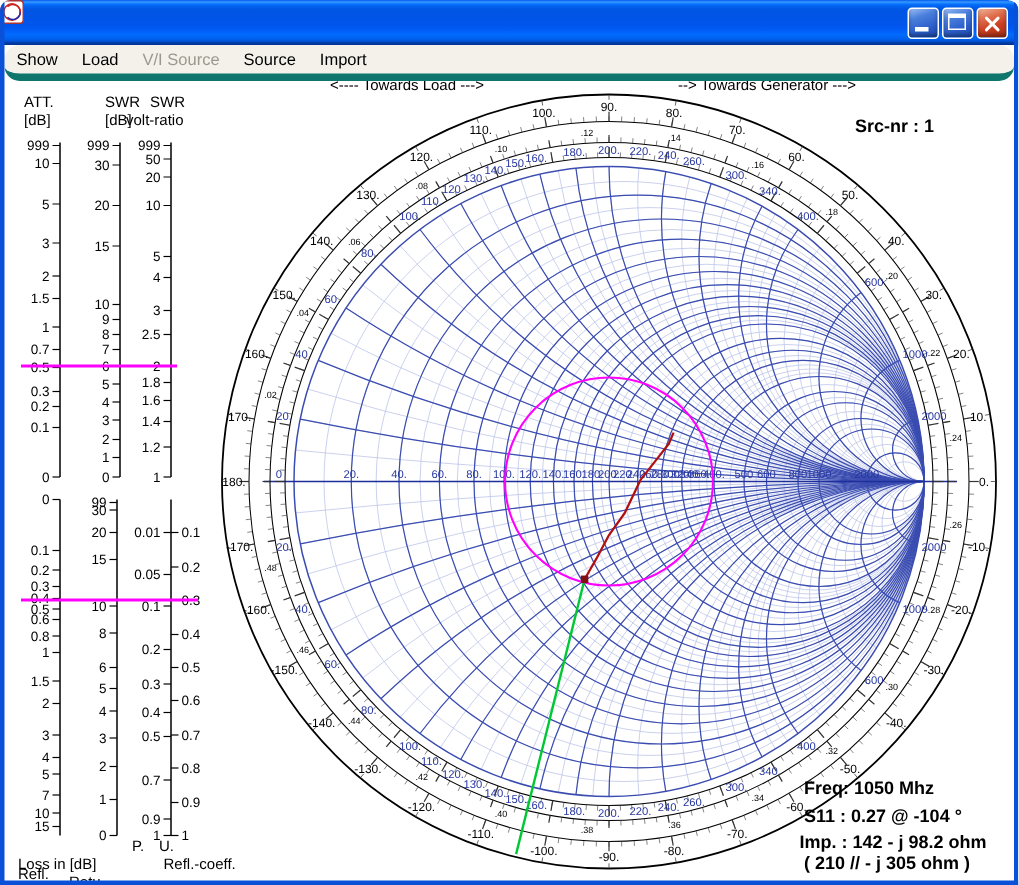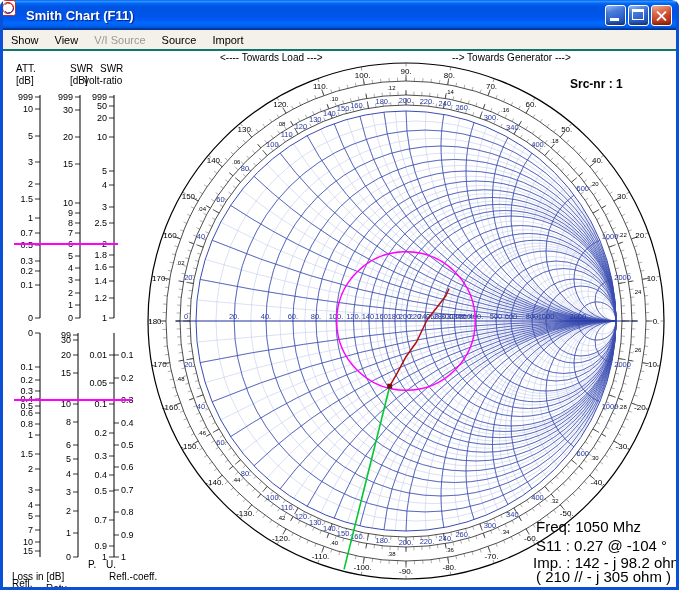--- a/index.html
+++ b/index.html
@@ -22,26 +22,26 @@
   .btn{width:21px;height:21px;border-radius:3px;border:1px solid #fff;box-sizing:border-box;
        position:relative;box-shadow:inset 0 -2px 3px rgba(0,0,0,.35);cursor:default;}
   .btn.bmin,.btn.bmax{background:linear-gradient(160deg,#9cbdf5 0%,#4a7fdc 30%,#2a5cc8 70%,#1c4aae 100%);}
   .btn.bclose{background:linear-gradient(160deg,#f0b49e 0%,#e0704e 30%,#cc4024 60%,#a72c10 100%);}
   .g-min{position:absolute;left:4px;bottom:4px;width:9px;height:3px;background:#fff;}
   .g-max{position:absolute;left:3px;top:3px;width:12px;height:11px;border:1px solid #fff;border-top:3px solid #fff;box-sizing:border-box;}
   .g-x1,.g-x2{position:absolute;left:3px;top:9px;width:13px;height:2px;background:#fff;border-radius:1px;}
   .g-x1{transform:rotate(45deg);} .g-x2{transform:rotate(-45deg);}
   .menubar{
     position:absolute;top:30px;left:3px;right:3px;height:19px;z-index:40;
-    background:#f3f1e9;border-bottom:2px solid #0f766e;display:flex;align-items:center;font-size:11px;color:#000;
+    background:#f3f1e9;border-bottom:5px solid #0f766e;display:flex;align-items:center;font-size:11px;color:#000;border-radius:10px;
   }
   .mi{padding:2px 8px;}
   .mi.disabled{color:#9b998e;}
   .lbl{position:absolute;font-size:10px;color:#000;white-space:nowrap;z-index:20;}
-  .res{font-size:15px;}
+  .res{font-size:12px;font-weight:bold;}
   .srcnr{font-weight:bold;font-size:12px;}
   svg{position:absolute;left:0;top:0;z-index:10;font-family:"Liberation Sans", sans-serif;}
 </style>
 </head>
 <body>
 
 <div class="win">
 
   <svg id="chart-svg" width="679" height="590" viewBox="0 0 679 590">
       <g>
@@ -1285,38 +1285,37 @@
 
   <div class="titlebar">
     <div class="appicon">
       <svg width="16" height="16">
         <rect x="0.5" y="0.5" width="15" height="15" rx="2" fill="#fff" stroke="#a33"></rect>
         <circle cx="8" cy="8" r="5.5" fill="none" stroke="#c22" stroke-width="1"></circle>
         <path d="M13.5 8 A5 5 0 0 0 5 4.5" fill="none" stroke="#c22" stroke-width="1"></path>
         <path d="M13.5 8 A5 5 0 0 1 5 11.5" fill="none" stroke="#22a" stroke-width="1"></path>
       </svg>
     </div>
-    <span class="title">Smith Chart (F11)</span>
     <div class="btns">
       <div class="btn bmin">
         <div class="g-min"></div>
       </div>
       <div class="btn bmax">
         <div class="g-max"></div>
       </div>
       <div class="btn bclose">
         <div class="g-x1"></div>
         <div class="g-x2"></div>
       </div>
     </div>
   </div>
 
   <div class="menubar" id="menubar">
       <div class="mi">Show</div>
-      <div class="mi">View</div>
+      <div class="mi">Load</div>
       <div class="mi disabled">V/I Source</div>
       <div class="mi">Source</div>
       <div class="mi">Import</div>
     </div>
 
   <div class="frame"></div>
 <div class="lbl" style="left: 16px; top: 63px;">ATT.</div>
     <div class="lbl" style="left: 16px; top: 75px;">[dB]</div>
     <div class="lbl" style="left: 70px; top: 63px;">SWR</div>
     <div class="lbl" style="left: 70px; top: 75px;">[dB]</div>

